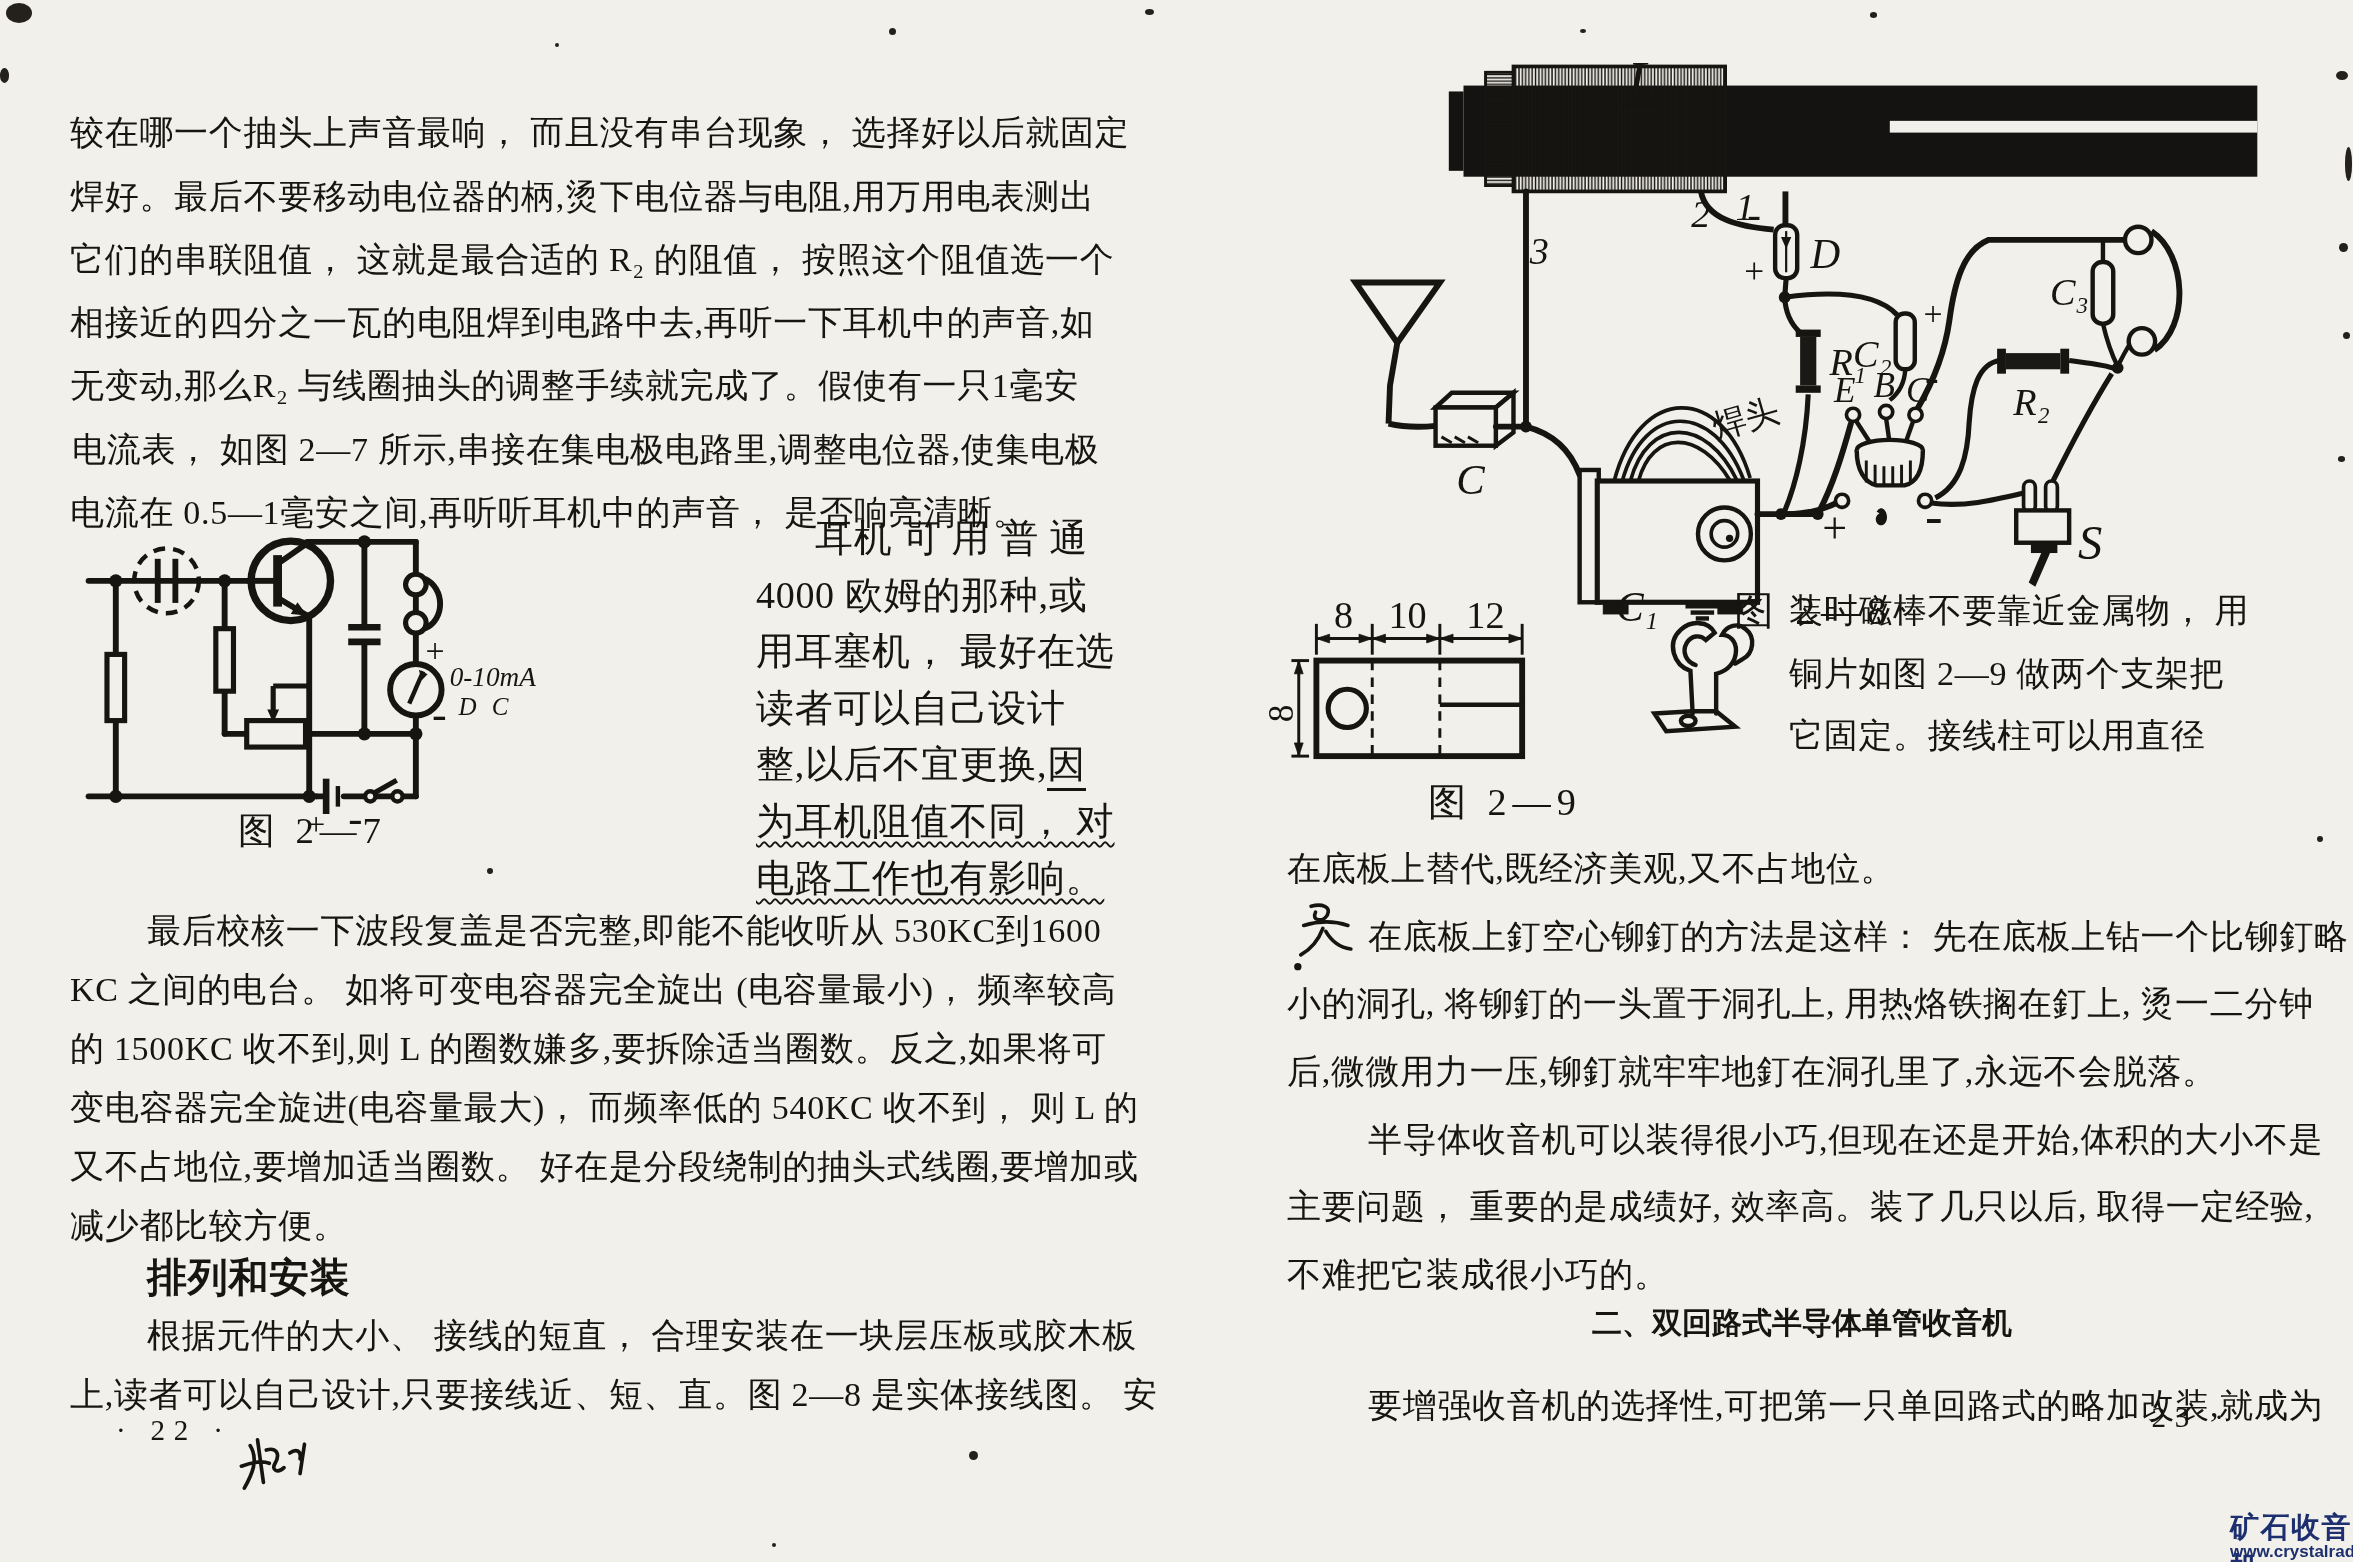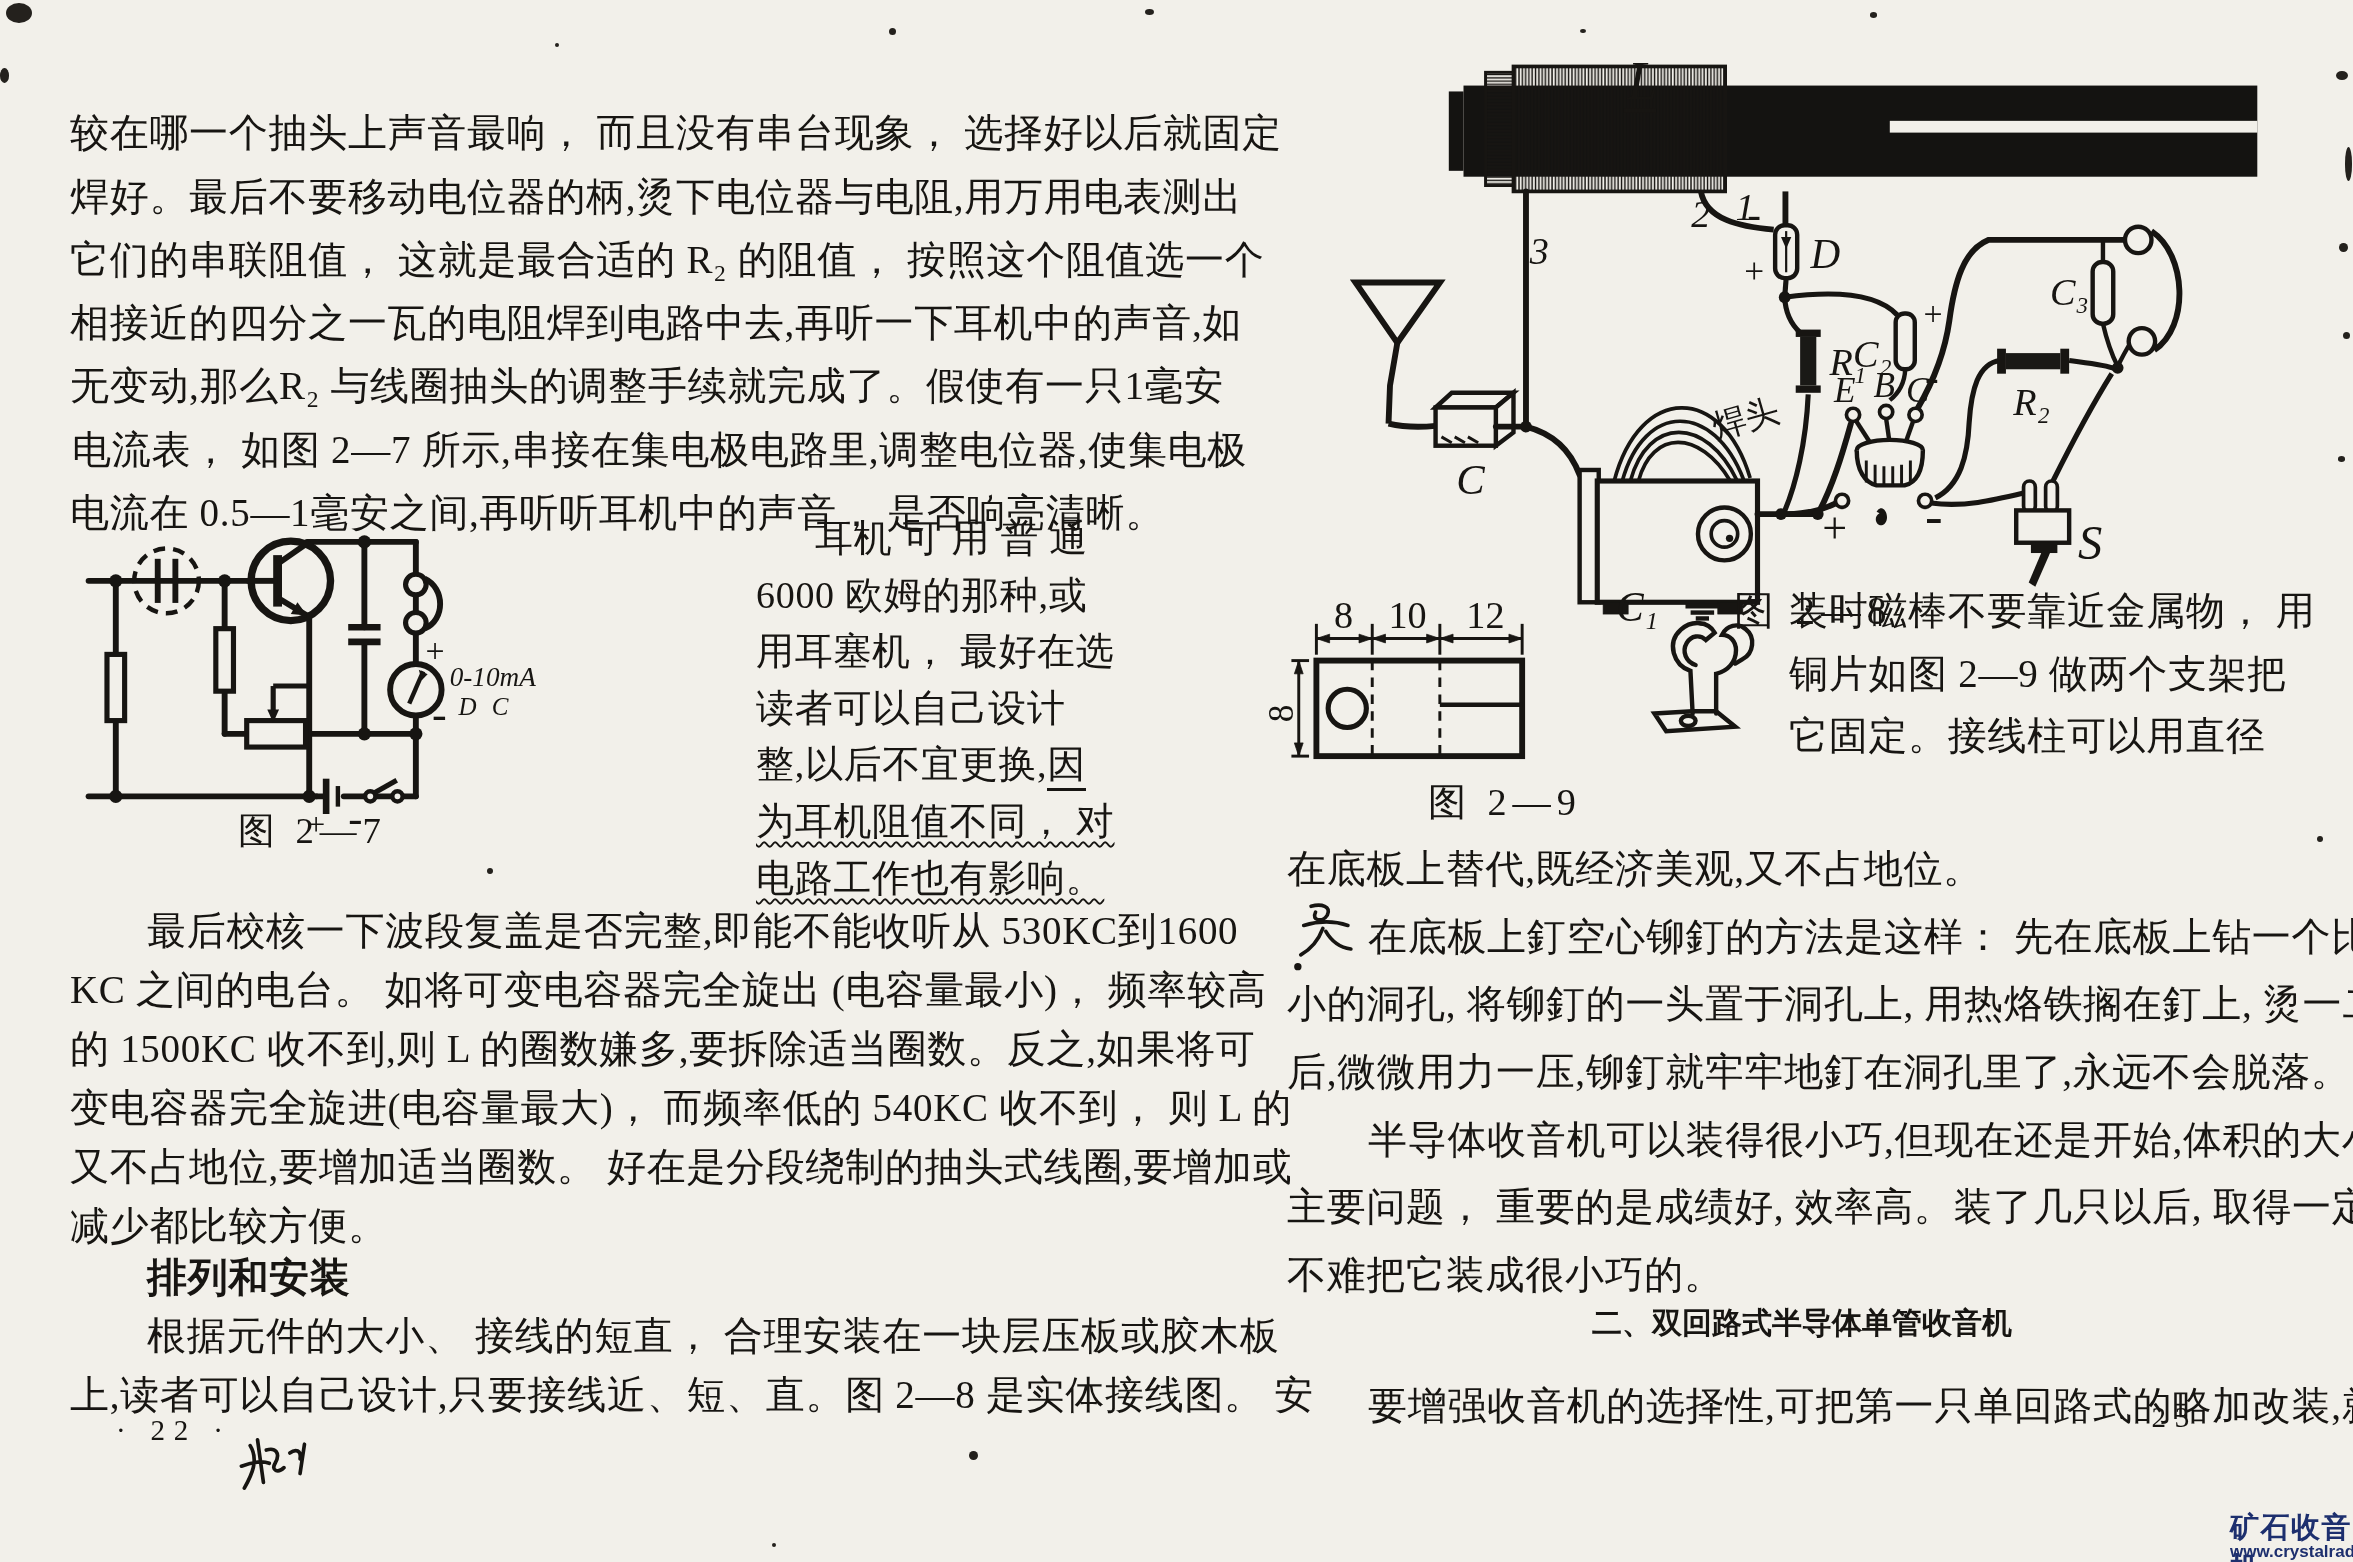--- a/index.html
+++ b/index.html
@@ -1,18 +1,18 @@
 <!DOCTYPE html>
 <html style="font-size:11.8px"><head>
 <meta charset="utf-8">
 <style>
   html,body{margin:0;padding:0;background:#777;}
   #page{position:relative;width:2354px;height:1562px;background:#f2f0ea;overflow:hidden;
         font-family:"Liberation Serif","DejaVu Serif",serif;color:#171512;}
-  .ln{position:absolute;font-size:39px;letter-spacing:0.7px;white-space:pre;line-height:46px;}
+  .ln{position:absolute;font-size:34px;letter-spacing:0.7px;white-space:pre;line-height:46px;}
   .side{font-size:38px;}
   .b{font-family:"Liberation Sans","DejaVu Sans",sans-serif;font-weight:bold;}
   .wavy{text-decoration:underline;text-decoration-style:wavy;text-decoration-thickness:2.2px;text-underline-offset:7.4px;}
   .usolid{border-bottom:3.7px solid #171512;padding-bottom:2.9px;}
   .pagenum{position:absolute;font-size:29px;letter-spacing:8.8px;}
   .wm{position:absolute;color:#1d2f6e;font-family:"Liberation Sans","DejaVu Sans",sans-serif;font-weight:bold;}
   svg{position:absolute;overflow:visible;}
   svg text{font-family:"Liberation Serif","DejaVu Serif",serif;fill:#171512;}
   svg .it{font-style:italic;}
   .speck{position:absolute;background:#24211d;border-radius:50%;}
@@ -25,21 +25,21 @@
 
   <div class="ln" style="left:70px;top:110px">较在哪一个抽头上声音最响， 而且没有串台现象， 选择好以后就固定</div>
   <div class="ln" style="left:70px;top:174px">焊好。最后不要移动电位器的柄,烫下电位器与电阻,用万用电表测出</div>
   <div class="ln" style="left:70px;top:237px">它们的串联阻值， 这就是最合适的 R₂ 的阻值， 按照这个阻值选一个</div>
   <div class="ln" style="left:70px;top:300px">相接近的四分之一瓦的电阻焊到电路中去,再听一下耳机中的声音,如</div>
   <div class="ln" style="left:70px;top:363px">无变动,那么R₂ 与线圈抽头的调整手续就完成了。假使有一只1毫安</div>
   <div class="ln" style="left:72px;top:427px">电流表， 如图 2—7 所示,串接在集电极电路里,调整电位器,使集电极</div>
   <div class="ln" style="left:70px;top:490px">电流在 0.5—1毫安之间,再听听耳机中的声音， 是否响亮清晰。</div>
 
   <div class="ln side" style="left:815px;top:515px">耳机 可 用 普 通</div>
-  <div class="ln side" style="left:756px;top:572px">6000 欧姆的那种,或</div>
+  <div class="ln side" style="left:756px;top:572px">4000 欧姆的那种,或</div>
   <div class="ln side" style="left:756px;top:628px">用耳塞机， 最好在选</div>
   <div class="ln side" style="left:756px;top:685px">读者可以自己设计</div>
   <div class="ln side" style="left:756px;top:741px"><span>整,以后不宜更换,</span><span class="usolid">因</span></div>
   <div class="ln side wavy" style="left:756px;top:798px">为耳机阻值不同， 对</div>
   <div class="ln side wavy" style="left:756px;top:855px">电路工作也有影响。</div>
 
   <svg style="left:70px;top:511px" width="677" height="353" viewBox="0 0 920 480">
     <g stroke="#171512" stroke-width="8" fill="none" stroke-linecap="round">
       <line x1="25" y1="95" x2="240" y2="95"></line>
       <line x1="62" y1="95" x2="62" y2="388"></line>

